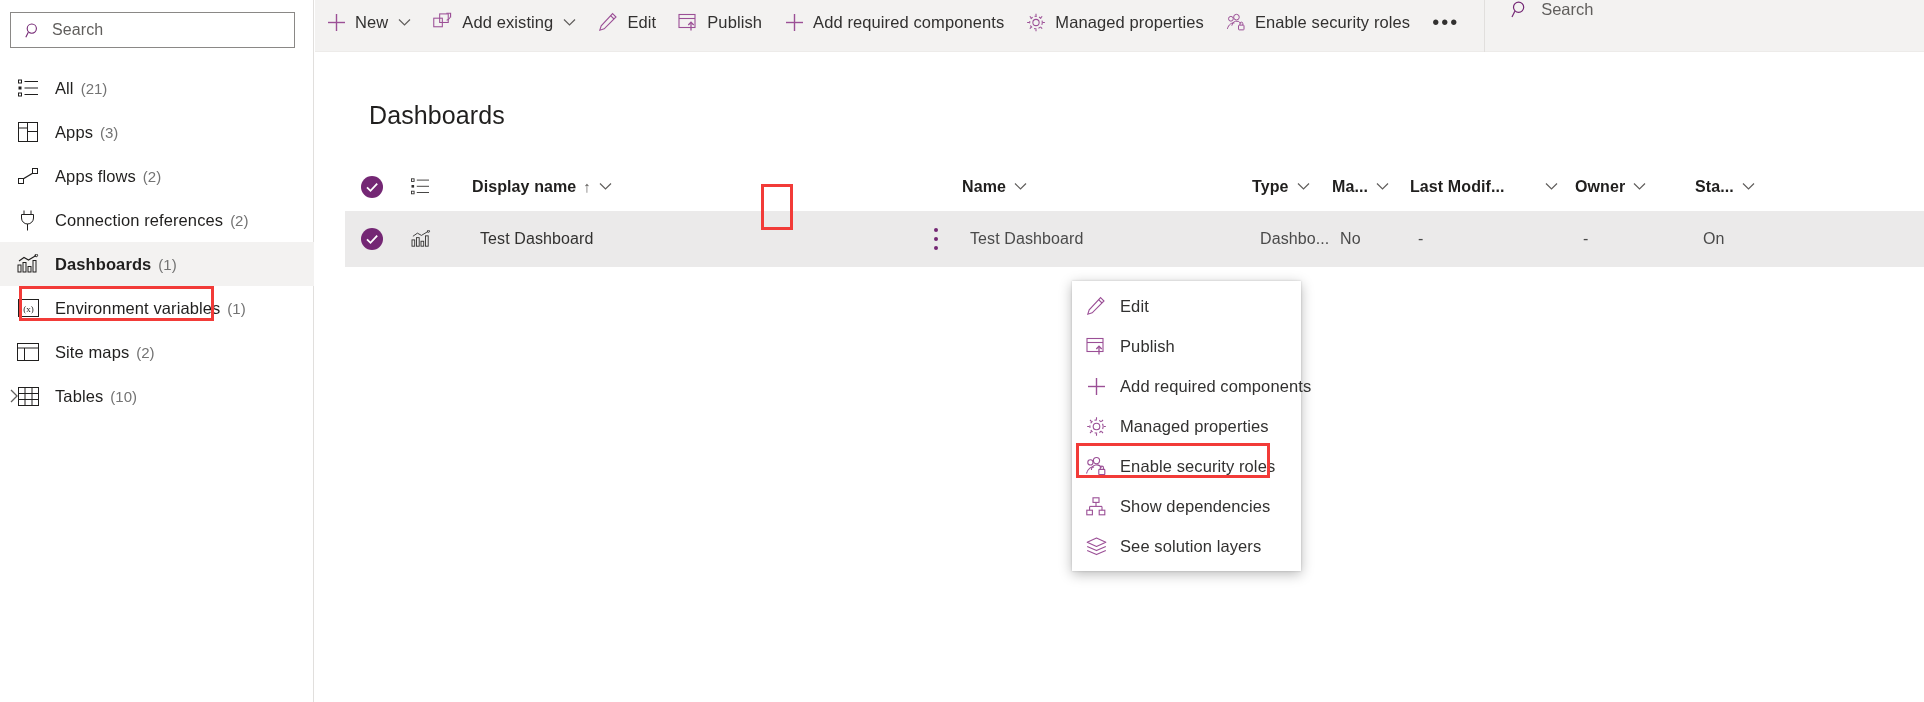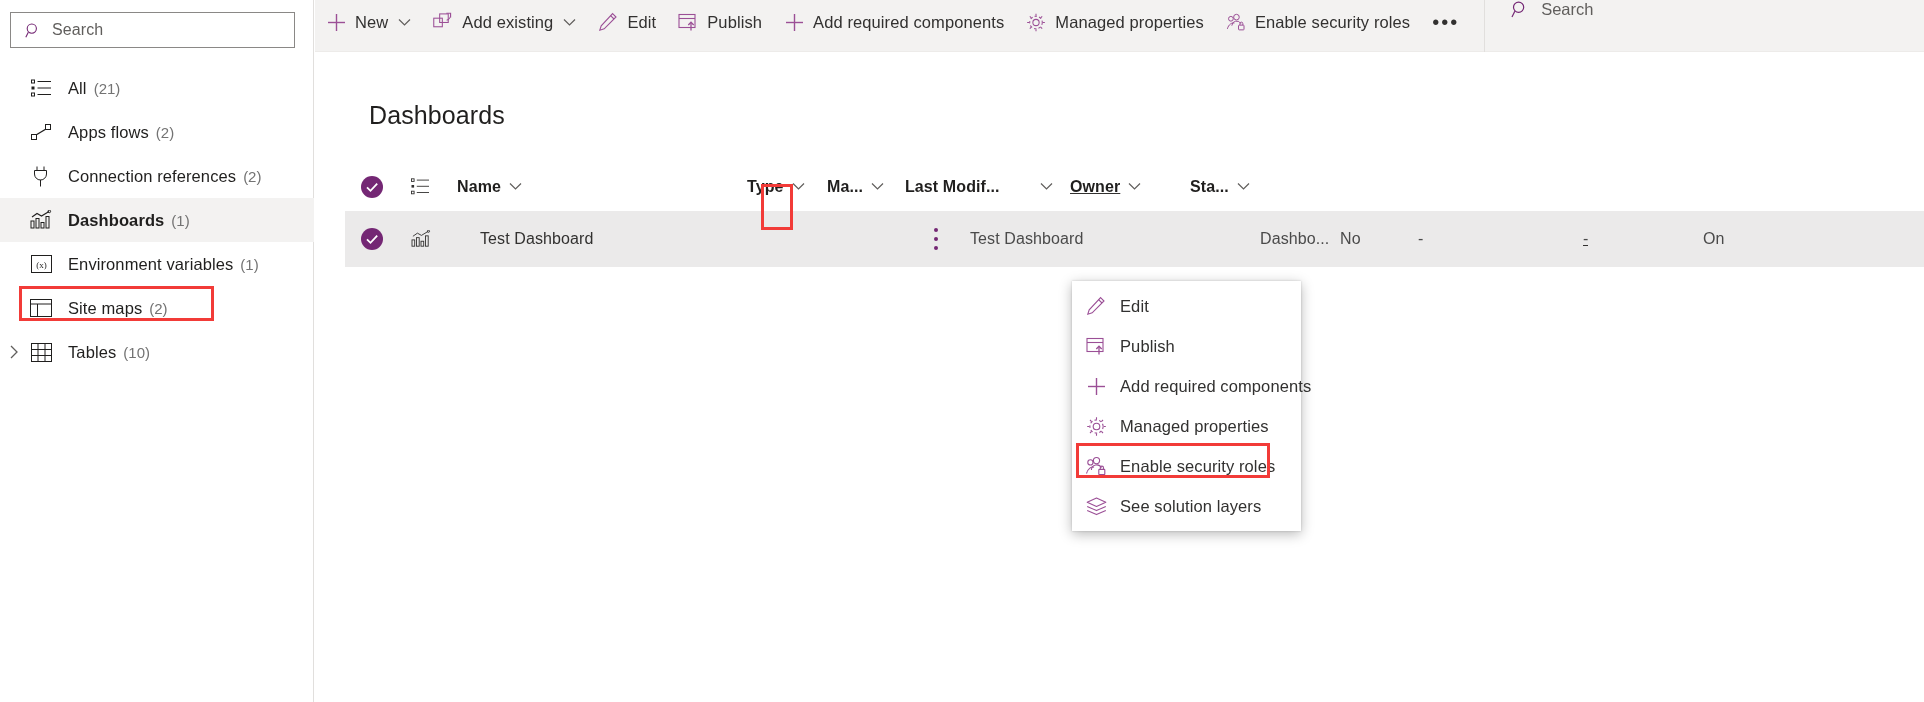--- a/index.html
+++ b/index.html
@@ -39,21 +39,21 @@
   #search-box .splaceholder {
     font-size: 16px; color: #605e5c;
     letter-spacing: .1px;
   }
   .nav-list { position: absolute; left: 0; top: 66px; width: 314px; }
   .nav-item {
     position: relative;
     height: 44px;
     display: flex; align-items: center;
     box-sizing: border-box;
-    padding-left: 30px;
+    padding-left: 17px;
     cursor: pointer;
   }
   .nav-item .nicon {
     width: 22px; height: 22px;
     margin-right: 16px;
     flex: 0 0 22px;
     display: flex; align-items: center; justify-content: center;
   }
   .nav-label {
     font-size: 16.5px;
@@ -153,21 +153,21 @@
   .row.header { height: 48px; border-bottom: 1px solid #ffffff; }
   .row.data { background: #ebeaea; }
   .cell { display: flex; align-items: center; box-sizing: border-box; }
   .c-check { width: 54px; justify-content: center; flex: 0 0 54px; }
   .c-typeicon { width: 58px; justify-content: flex-start; flex: 0 0 58px; padding-left: 12px;}
   .c-display { width: 505px; flex: 0 0 505px; padding-left: 15px; }
   .c-name { width: 290px; flex: 0 0 290px; }
   .c-type { width: 80px; flex: 0 0 80px; }
   .c-managed { width: 78px; flex: 0 0 78px; }
   .c-modified { width: 165px; flex: 0 0 165px; gap: 32px; }
-  .c-owner { width: 120px; flex: 0 0 120px; text-decoration: underline; }
+  .c-owner { width: 120px; flex: 0 0 120px; }
   .c-state { width: 100px; flex: 0 0 100px; }
   .hdr-text {
     font-size: 16px; font-weight: bold; color: #201f1e;
     letter-spacing: .1px; white-space: nowrap;
   }
   .hdr-sort { margin-left: 7px; color: #605e5c; font-size: 15px; }
   .hdr-caret { margin-left: 8px; display: flex; align-items: center; }
   .cell-text {
     font-size: 16px; color: #323130; letter-spacing: .1px;
     white-space: nowrap; overflow: hidden; text-overflow: ellipsis; margin-left: 8px;
@@ -238,20 +238,32 @@
           <rect x="0.5" y="14" width="3" height="3" fill="none" stroke="#201f1e"></rect>
           <line x1="6.5" y1="2.5" x2="20" y2="2.5" stroke="#201f1e"></line>
           <line x1="6.5" y1="9" x2="20" y2="9" stroke="#201f1e"></line>
           <line x1="6.5" y1="15.5" x2="20" y2="15.5" stroke="#201f1e"></line>
         </svg>
       </span>
       <span class="nav-label">All</span>
       <span class="nav-count">(21)</span>
     </div>
 
+    <div class="nav-item">
+      <span class="nicon">
+        <svg width="20" height="20" viewBox="0 0 20 20">
+          <rect x="0.5" y="0.5" width="19" height="19" fill="none" stroke="#201f1e"></rect>
+          <line x1="9.5" y1="0.5" x2="9.5" y2="19.5" stroke="#201f1e"></line>
+          <line x1="9.5" y1="9.5" x2="19.5" y2="9.5" stroke="#201f1e"></line>
+          <line x1="0.5" y1="6" x2="9.5" y2="6" stroke="#201f1e"></line>
+        </svg>
+      </span>
+      <span class="nav-label">Apps</span>
+      <span class="nav-count">(3)</span>
+    </div>
 
 
     <div class="nav-item">
       <span class="nicon">
         <svg width="21" height="18" viewBox="0 0 21 18">
           <rect x="0.5" y="11.5" width="5" height="5" fill="none" stroke="#201f1e"></rect>
           <rect x="14.5" y="1.5" width="5" height="5" fill="none" stroke="#201f1e"></rect>
           <line x1="5" y1="12" x2="15" y2="6" stroke="#201f1e" stroke-width="1.4"></line>
         </svg>
       </span>
@@ -464,20 +476,29 @@
         <svg width="19" height="17" viewBox="0 0 19 17">
           <rect x="0.5" y="0.8" width="2.6" height="2.6" fill="none" stroke="#323130" stroke-width=".9"></rect>
           <rect x="0.5" y="7" width="2.6" height="2.6" fill="#323130"></rect>
           <rect x="0.5" y="13.2" width="2.6" height="2.6" fill="none" stroke="#323130" stroke-width=".9"></rect>
           <line x1="5.8" y1="2.1" x2="18" y2="2.1" stroke="#323130" stroke-width=".9"></line>
           <line x1="5.8" y1="8.3" x2="18" y2="8.3" stroke="#323130" stroke-width=".9"></line>
           <line x1="5.8" y1="14.5" x2="18" y2="14.5" stroke="#323130" stroke-width=".9"></line>
         </svg>
       </div>
 
+      <div class="cell c-display">
+        <span class="hdr-text">Display name</span>
+        <span class="hdr-sort">↑</span>
+        <span class="hdr-caret">
+          <svg width="13" height="9" viewBox="0 0 13 9">
+              <polyline points="1,1.5 6.5,7 12,1.5" fill="none" stroke="#605e5c" stroke-width="1.2"></polyline>
+            </svg>
+        </span>
+      </div>
 
       <div class="cell c-name">
         <span class="hdr-text">Name</span>
         <span class="hdr-caret">
           <svg width="13" height="9" viewBox="0 0 13 9">
               <polyline points="1,1.5 6.5,7 12,1.5" fill="none" stroke="#605e5c" stroke-width="1.2"></polyline>
             </svg>
         </span>
       </div>
 
@@ -638,20 +659,36 @@
             <path d="M1.5 17.5 c1.4 -5 5 -7.2 7.6 -6.2"></path>
             <circle cx="5.4" cy="6.4" r="2.6"></circle>
             <rect x="13.8" y="13.4" width="6" height="5.2" rx="0.7"></rect>
             <path d="M15.3 13.4 v-1.7 a1.6 1.6 0 0 1 3.2 0 v1.7"></path>
           </g>
         </svg>
       </span>
       <span class="mlabel">Enable security roles</span>
     </div>
 
+    <div class="mi">
+      <span class="micon">
+        <svg width="20" height="19" viewBox="0 0 20 19">
+          <g fill="none" stroke="#9b4f96" stroke-width="1.1">
+            <rect x="7" y="0.8" width="6" height="4.6"></rect>
+            <rect x="0.8" y="13.2" width="5.6" height="4.6"></rect>
+            <rect x="13.2" y="13.2" width="5.6" height="4.6"></rect>
+            <line x1="10" y1="5.4" x2="10" y2="9.4"></line>
+            <line x1="3.6" y1="9.4" x2="16" y2="9.4"></line>
+            <line x1="3.6" y1="9.4" x2="3.6" y2="13.2"></line>
+            <line x1="16" y1="9.4" x2="16" y2="13.2"></line>
+          </g>
+        </svg>
+      </span>
+      <span class="mlabel">Show dependencies</span>
+    </div>
 
     <div class="mi">
       <span class="micon">
         <svg width="21" height="19" viewBox="0 0 21 19">
           <g fill="none" stroke="#9b4f96" stroke-width="1.1" stroke-linejoin="round">
             <path d="M10.5 1 L19.8 5.2 L10.5 9.4 L1.2 5.2 Z"></path>
             <path d="M1.2 9.4 L10.5 13.6 L19.8 9.4"></path>
             <path d="M1.2 13.4 L10.5 17.6 L19.8 13.4"></path>
           </g>
         </svg>

